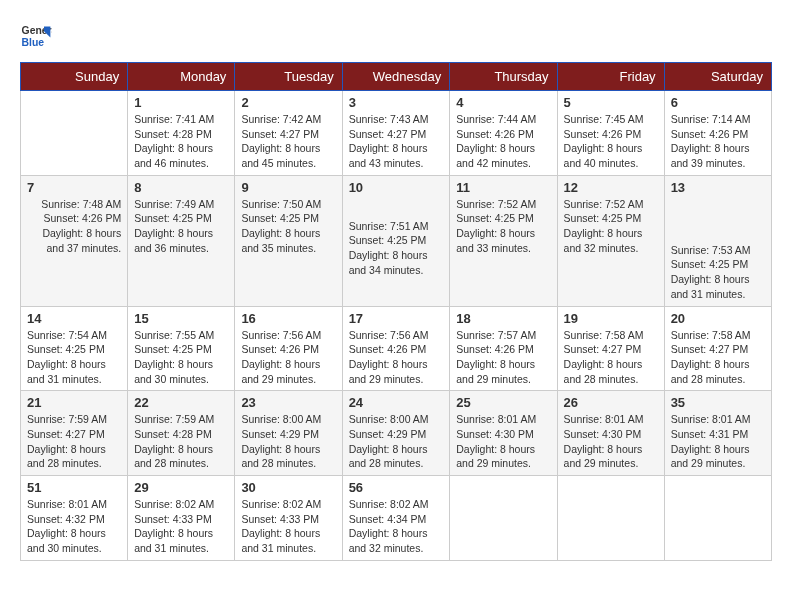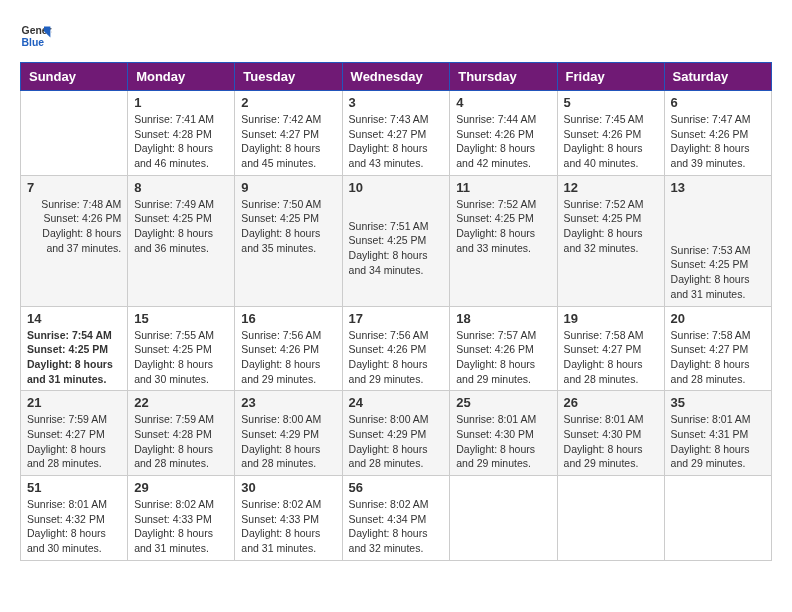--- a/index.html
+++ b/index.html
@@ -36,26 +36,26 @@
     .subtitle {
       font-size: 15px;
       color: #555;
     }
     .calendar {
       width: 100%;
       border-collapse: collapse;
       border: 1px solid #ccc;
     }
     .calendar th {
-      background: #701a75;
+      background: #7f1d1d;
       color: #fff;
-      text-align: left;
+      text-align: right;
       padding: 6px 8px;
       font-size: 13px;
-      font-weight: bold;
+      font-weight: normal;
       border: 1px solid #2255bb;
     }
     .calendar td {
       vertical-align: top;
       padding: 4px 6px;
       border: 1px solid #ccc;
       width: 108px;
       min-height: 80px;
       font-size: 11px;
       color: #333;
@@ -144,21 +144,21 @@
         </td>
         <td>
           <div class="day-number">5</div>
           <div class="day-info" style="white-space: pre-line;">Sunrise: 7:45 AM
 Sunset: 4:26 PM
 Daylight: 8 hours
 and 40 minutes.</div>
         </td>
         <td>
           <div class="day-number">6</div>
-          <div class="day-info" style="white-space: pre-line;">Sunrise: 7:47 AM
+          <div class="day-info" style="white-space: pre-line;">Sunrise: 7:14 AM
 Sunset: 4:26 PM
 Daylight: 8 hours
 and 39 minutes.</div>
         </td>
       </tr>
       <tr>
         <td>
           <div class="day-number">7</div>
           <div class="day-info" style="white-space: pre-line; text-align: right;">Sunrise: 7:48 AM
 Sunset: 4:26 PM
@@ -204,21 +204,21 @@
           <div class="day-number">13</div>
           <div class="day-info" style="white-space: pre-line; margin-top: 48px;">Sunrise: 7:53 AM
 Sunset: 4:25 PM
 Daylight: 8 hours
 and 31 minutes.</div>
         </td>
       </tr>
       <tr>
         <td>
           <div class="day-number">14</div>
-          <div class="day-info" style="white-space: pre-line; font-weight: bold;">Sunrise: 7:54 AM
+          <div class="day-info" style="white-space: pre-line;">Sunrise: 7:54 AM
 Sunset: 4:25 PM
 Daylight: 8 hours
 and 31 minutes.</div>
         </td>
         <td>
           <div class="day-number">15</div>
           <div class="day-info" style="white-space: pre-line;">Sunrise: 7:55 AM
 Sunset: 4:25 PM
 Daylight: 8 hours
 and 30 minutes.</div>

